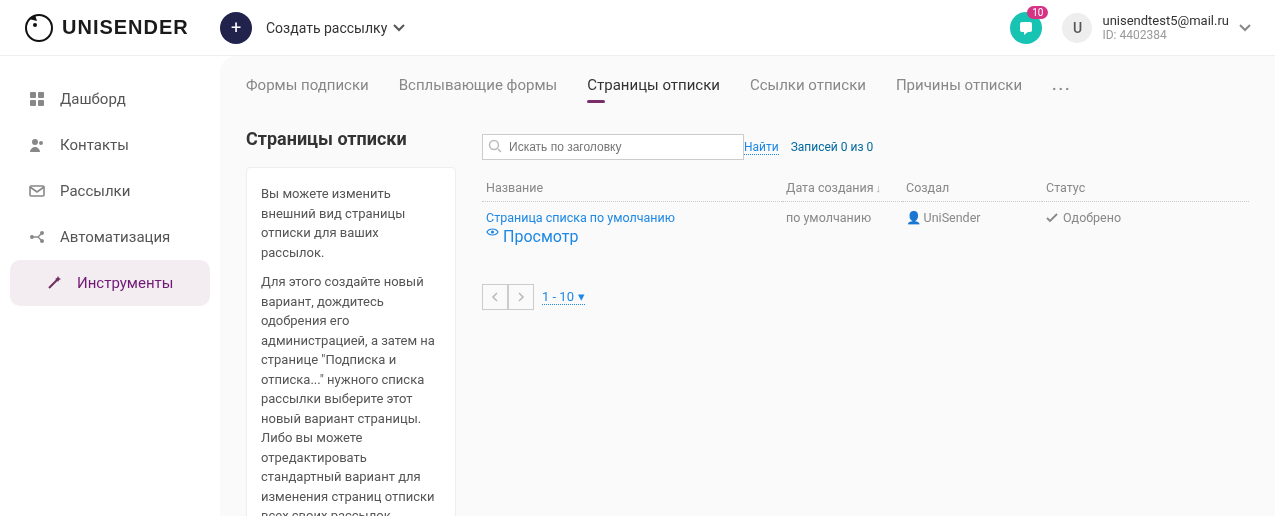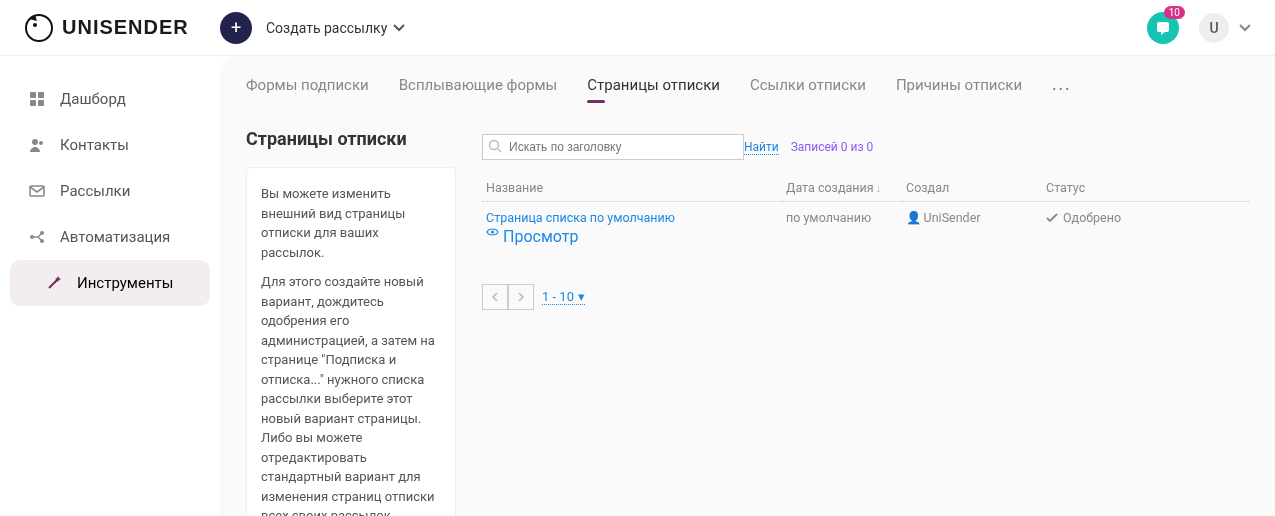--- a/index.html
+++ b/index.html
@@ -14,21 +14,21 @@
   .notif { position:relative; width:32px; height:32px; border-radius:50%; background:#17c3b2; display:flex; align-items:center; justify-content:center; cursor:pointer; }
   .notif .badge { position:absolute; top:-6px; right:-6px; background:#d63384; color:#fff; font-size:10px; border-radius:10px; padding:1px 5px; }
   .avatar { width:30px; height:30px; border-radius:50%; background:#eee; color:#555; display:flex; align-items:center; justify-content:center; font-size:14px; font-weight:500; }
   .user-block { display:flex; align-items:center; gap:10px; cursor:pointer; }
   .user-text .email { font-size:13px; color:#333; }
   .user-text .uid { font-size:12px; color:#999; }
 
   .layout { display:flex; height:calc(516px - 56px); }
   .sidebar { width:220px; padding:20px 10px; }
   .side-item { display:flex; align-items:center; gap:14px; padding:14px 18px; border-radius:10px; color:#555; font-size:15px; cursor:pointer; }
-  .side-item.active { background:#f3edf2; color:#000000;padding-left:35px; }
+  .side-item.active { background:#f3edf2; color:#701a75;padding-left:35px; }
   .side-sep { height:14px; }
   .side-icon { width:18px; height:18px; display:flex; align-items:center; justify-content:center; color:#888; }
   .side-item.active .side-icon{ color:#6b2d5c; }
 
   .main { flex:1; background:#fafafa; border-top-left-radius:16px; padding:20px 26px 0; position:relative; }
   .tabs { display:flex; gap:30px; align-items:center; font-size:15px; color:#888; margin-bottom:26px; }
   .tab { cursor:pointer; position:relative; padding-bottom:8px; }
   .tab.active { color:#333; }
   .tab.active::after{ content:""; position:absolute; left:0; bottom:-1px; width:18px; height:3px; background:#7b2d6b; border-radius:2px;}
   .tab-more { cursor:pointer; color:#888; letter-spacing:2px; font-weight:bold; }
@@ -38,21 +38,21 @@
   .page-title { font-size:18px; font-weight:700; color:#333; margin-bottom:18px; }
   .help-card { border:1px solid #eee; background:#fff; border-radius:4px; padding:16px 14px; font-size:13px; color:#555; line-height:1.5; }
   .help-card p { margin-bottom:10px; }
 
   .right-col { flex:1; }
   .search-row { display:flex; align-items:center; gap:0; margin-bottom:14px; margin-top:6px;}
   .search-box { position:relative; width:262px; }
   .search-box input { width:100%; height:26px; border:1px solid #ccc; padding:0 8px 0 26px; font-size:12px; color:#555; }
   .search-box .sicon { position:absolute; left:6px; top:5px; color:#bbb; }
   .find-link { color:#1e88e5; font-size:12px; border-bottom:1px dotted #1e88e5; cursor:pointer; }
-  .count-text { color:#8b5cf6; font-size:12px; margin-left:12px; }
+  .count-text { color:#0369a1; font-size:12px; margin-left:12px; }
 
   table.data { width:100%; border-collapse:collapse; font-size:12.5px; }
   table.data th { text-align:left; color:#888; font-weight:400; border-bottom:1px dotted #ccc; padding:6px 4px; }
   table.data td { padding:8px 4px; color:#888; vertical-align:top; }
   .row-title { color:#1e88e5; cursor:pointer; }
   .preview-link { color:#1e88e5; font-size:16px; display:inline-flex; align-items:flex-start; gap:4px; cursor:pointer; }
   .status-ok { color:#888; display:inline-flex; align-items:center; gap:5px;}
   .sort-arrow { color:#aaa; font-size:11px; margin-left:2px;}
 
   .pager { display:flex; align-items:center; margin-top:30px; }
@@ -93,20 +93,24 @@
       <span>
           <svg width="16" height="16" viewBox="0 0 16 16">
             <rect x="2" y="2" width="12" height="10" rx="2" fill="#fff"></rect>
             <path d="M6 12 L6 15 L10 12" fill="#fff"></path>
           </svg>
         </span>
       <span class="badge">10</span>
     </div>
     <div class="user-block">
       <div class="avatar">U</div>
+      <div class="user-text">
+        <div class="email">unisendtest5@mail.ru</div>
+        <div class="uid">ID: 4402384</div>
+      </div>
       <span>
           <svg width="12" height="8" viewBox="0 0 12 8">
             <path d="M1 1 L6 6 L11 1" fill="none" stroke="#888" stroke-width="2"></path>
           </svg>
         </span>
     </div>
   </div>
 </div>
 
 <div class="layout">

